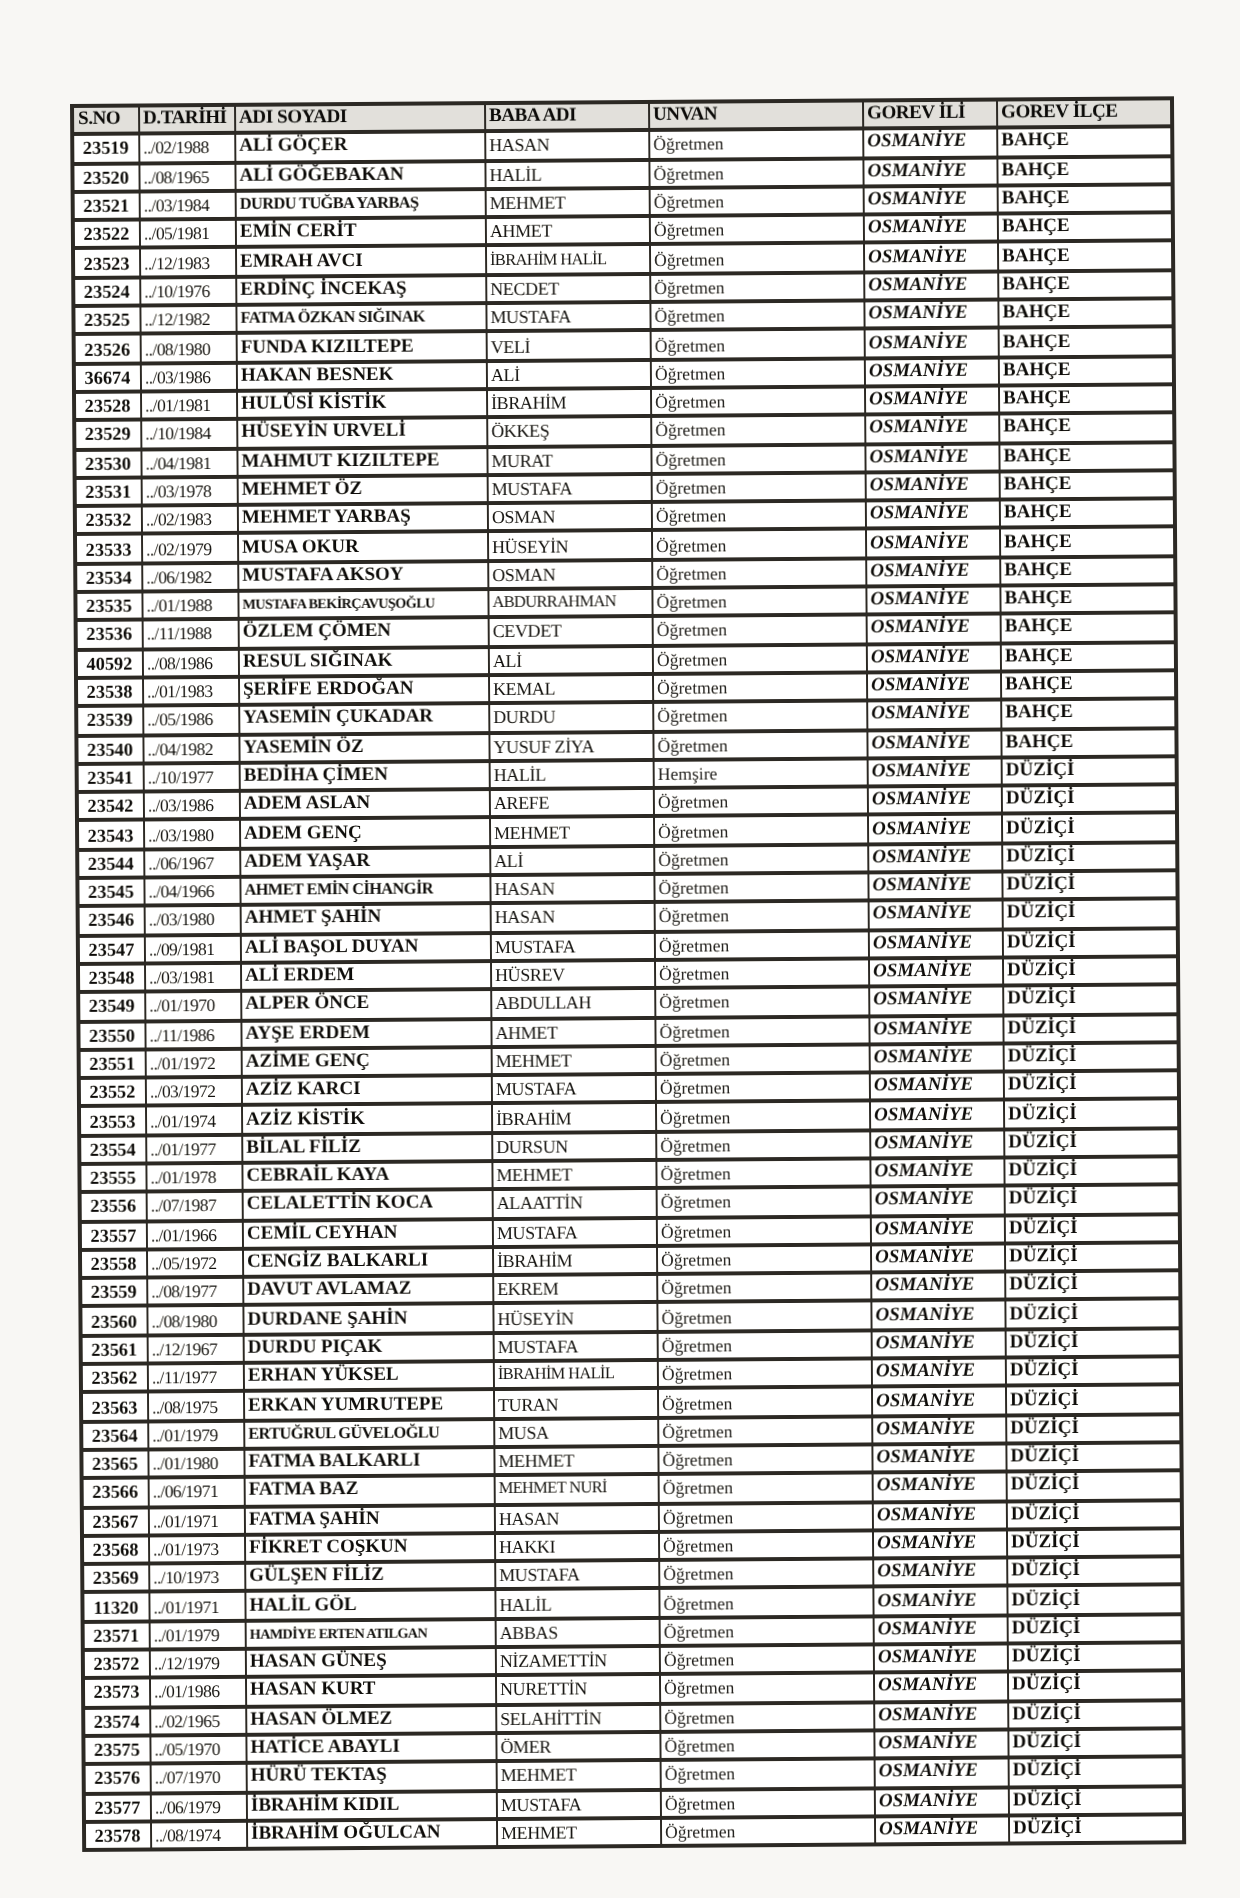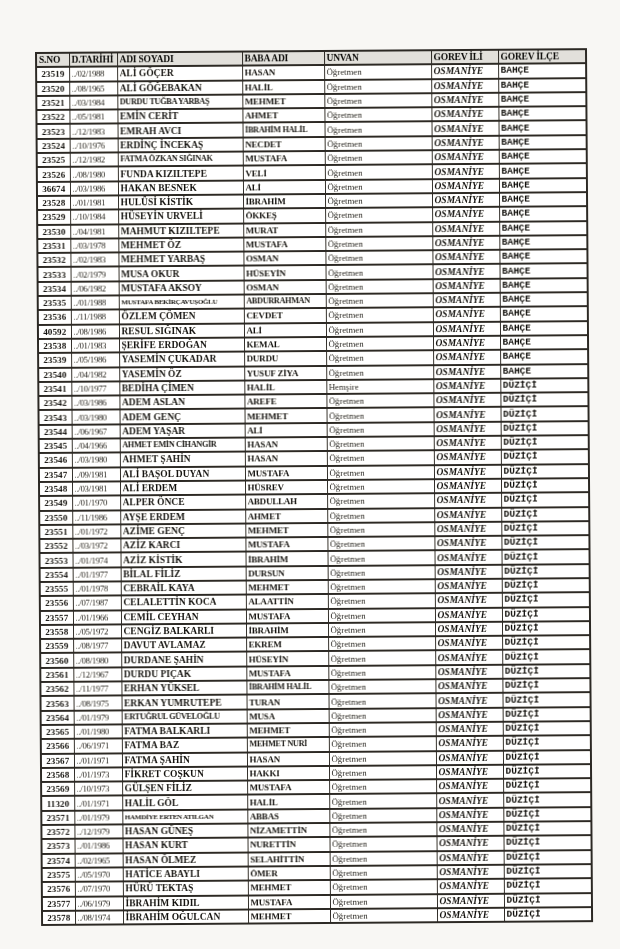--- a/index.html
+++ b/index.html
@@ -49,24 +49,24 @@
     font-size: 9.5px;
   }
   .doc-table th {
     background: var(--header-bg, #d7d6d1);
     font-weight: bold;
     letter-spacing: -0.2px;
   }
   td.c0 { font-weight: bold; font-size: 9.2px; text-align: center; }
   td.c1 { font-size: 8.8px; letter-spacing: -0.3px; }
   td.c2 { font-weight: bold; }
-  td.c3 { font-weight: bold; font-size: 9px; letter-spacing: -0.2px; }
+  td.c3 { font-weight: normal; font-size: 9px; letter-spacing: -0.2px; }
   td.c4 { font-size: 8.8px; color: #232220; }
   td.c5 { font-weight: bold; font-style: italic; }
-  td.c6 { font-weight: bold; font-family: Liberation Mono, monospace; }
+  td.c6 { font-weight: bold; }
   td.sm { font-size: 8.2px; letter-spacing: -0.3px; }
   td.xs { font-size: 7.1px; letter-spacing: -0.3px; }
 </style>
 </head>
 <body>
 
 <div class="page">
   <div class="scan-wrap">
     <table class="doc-table">
       <colgroup>

